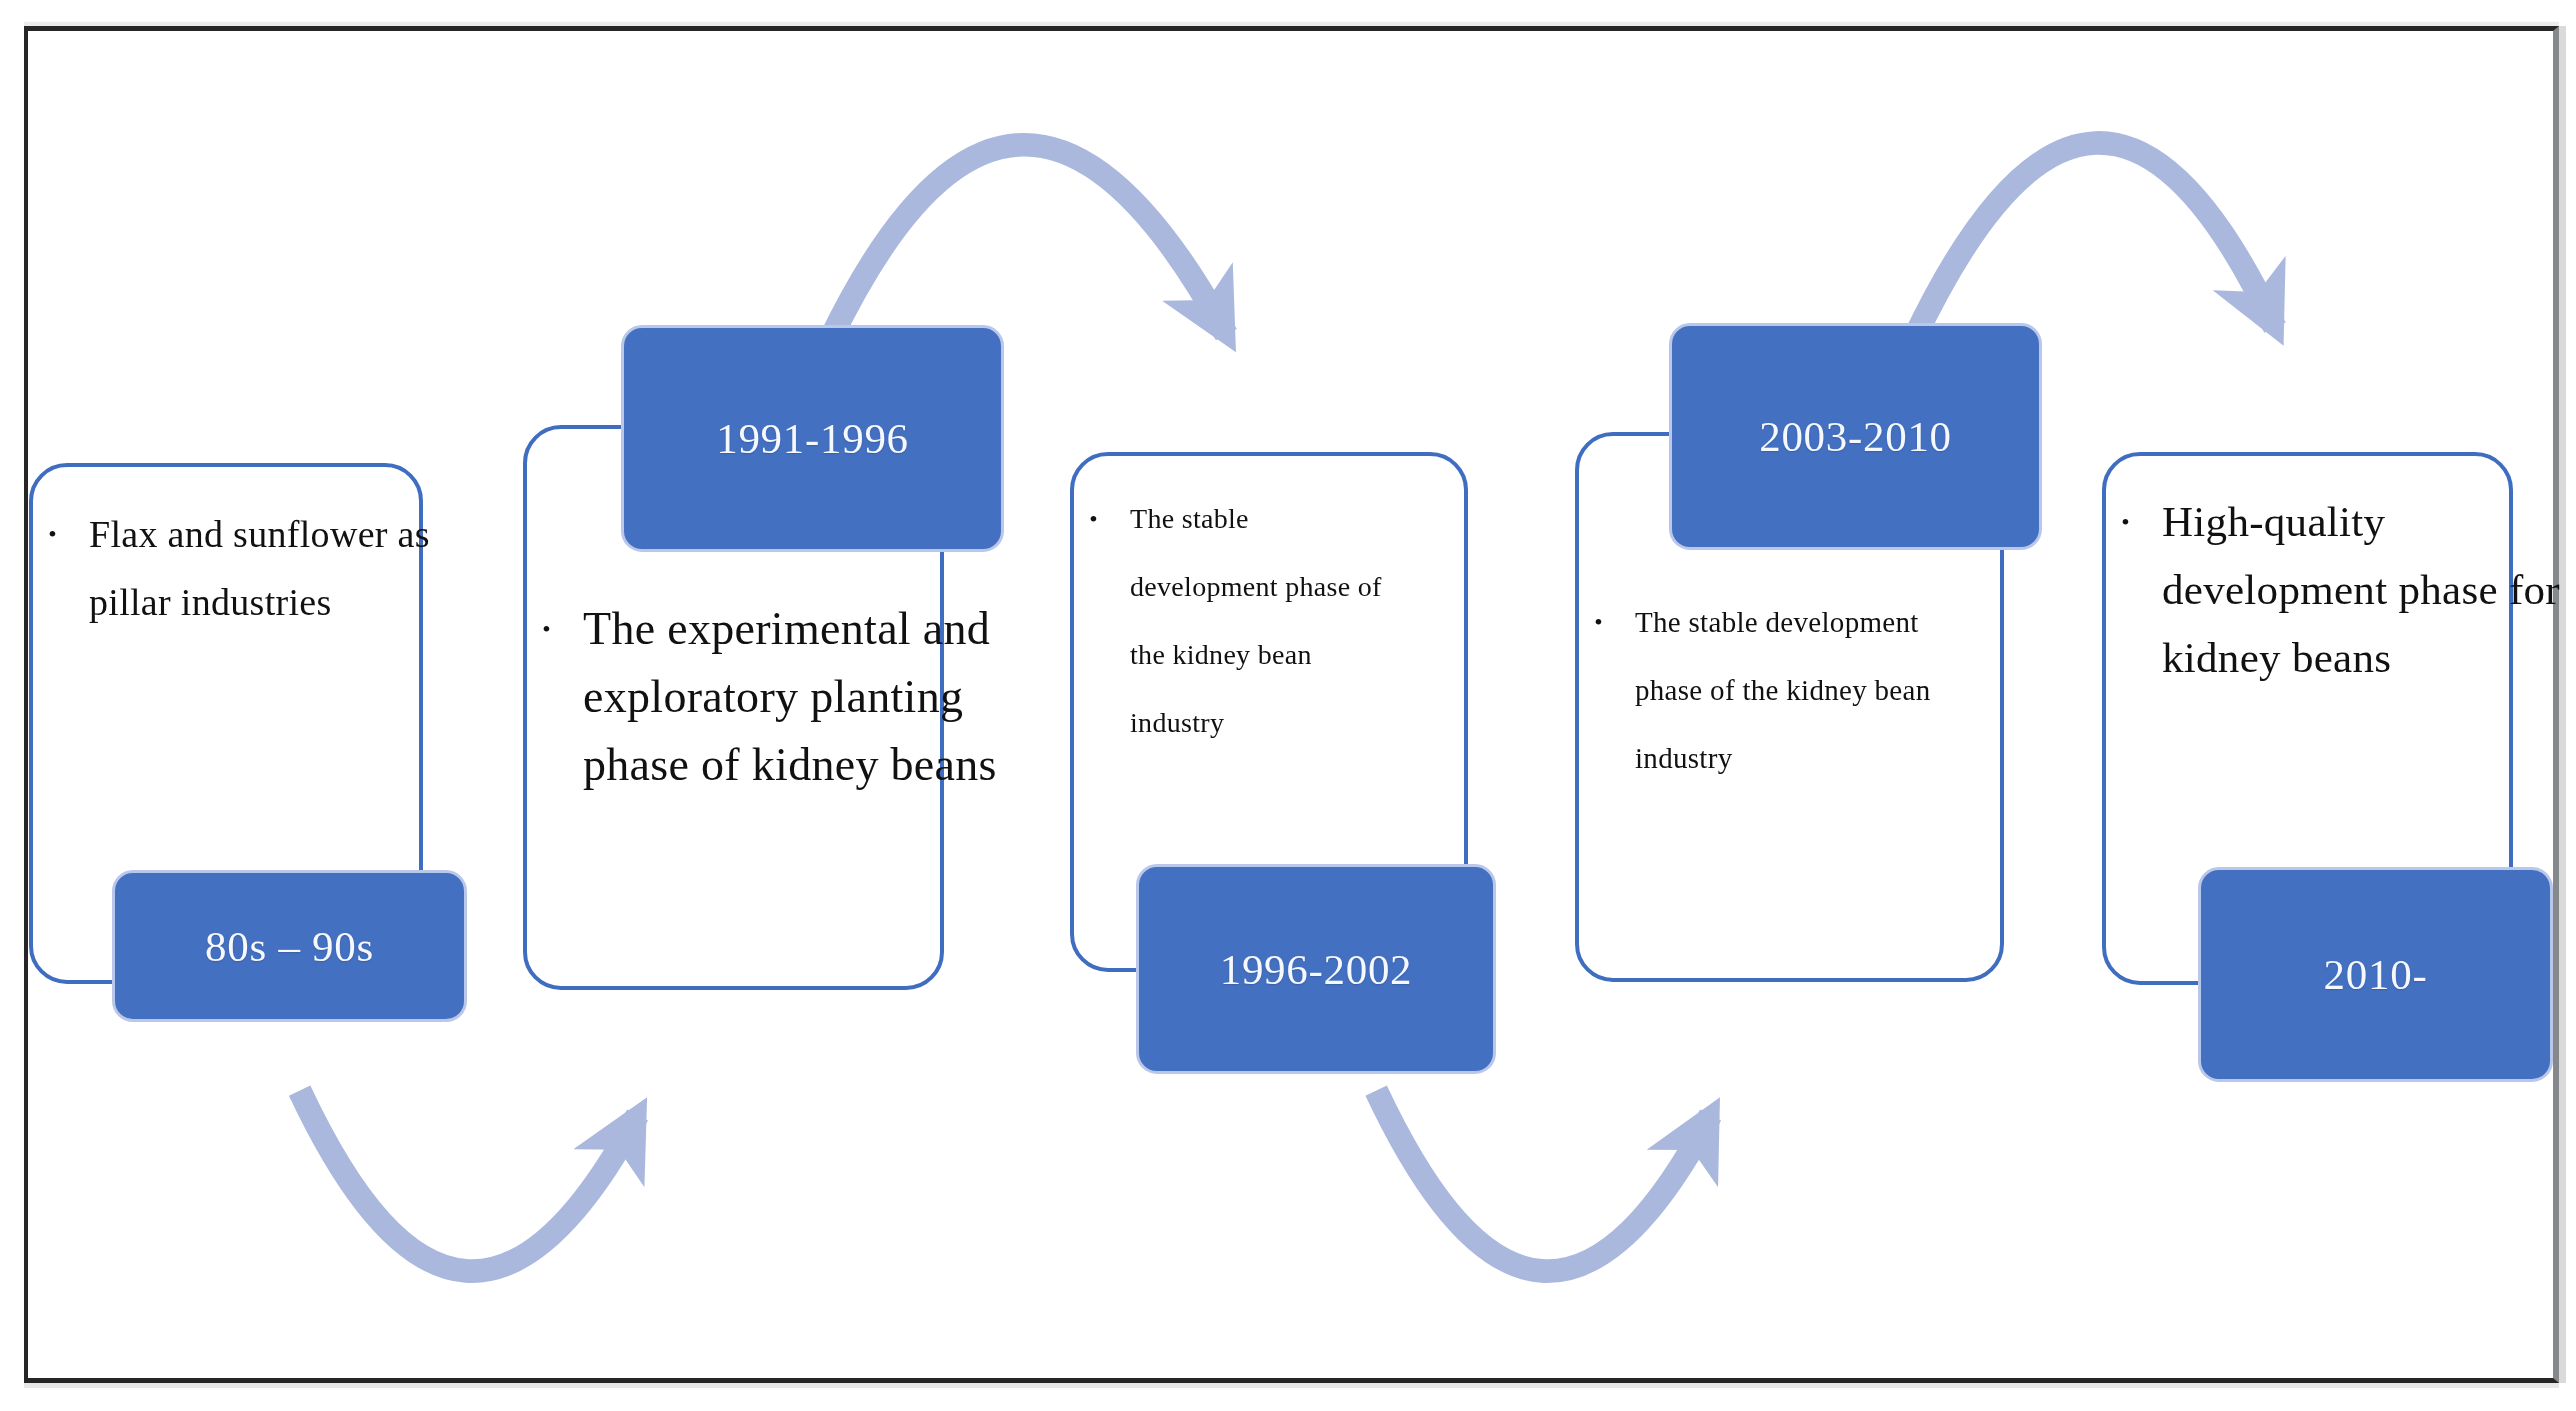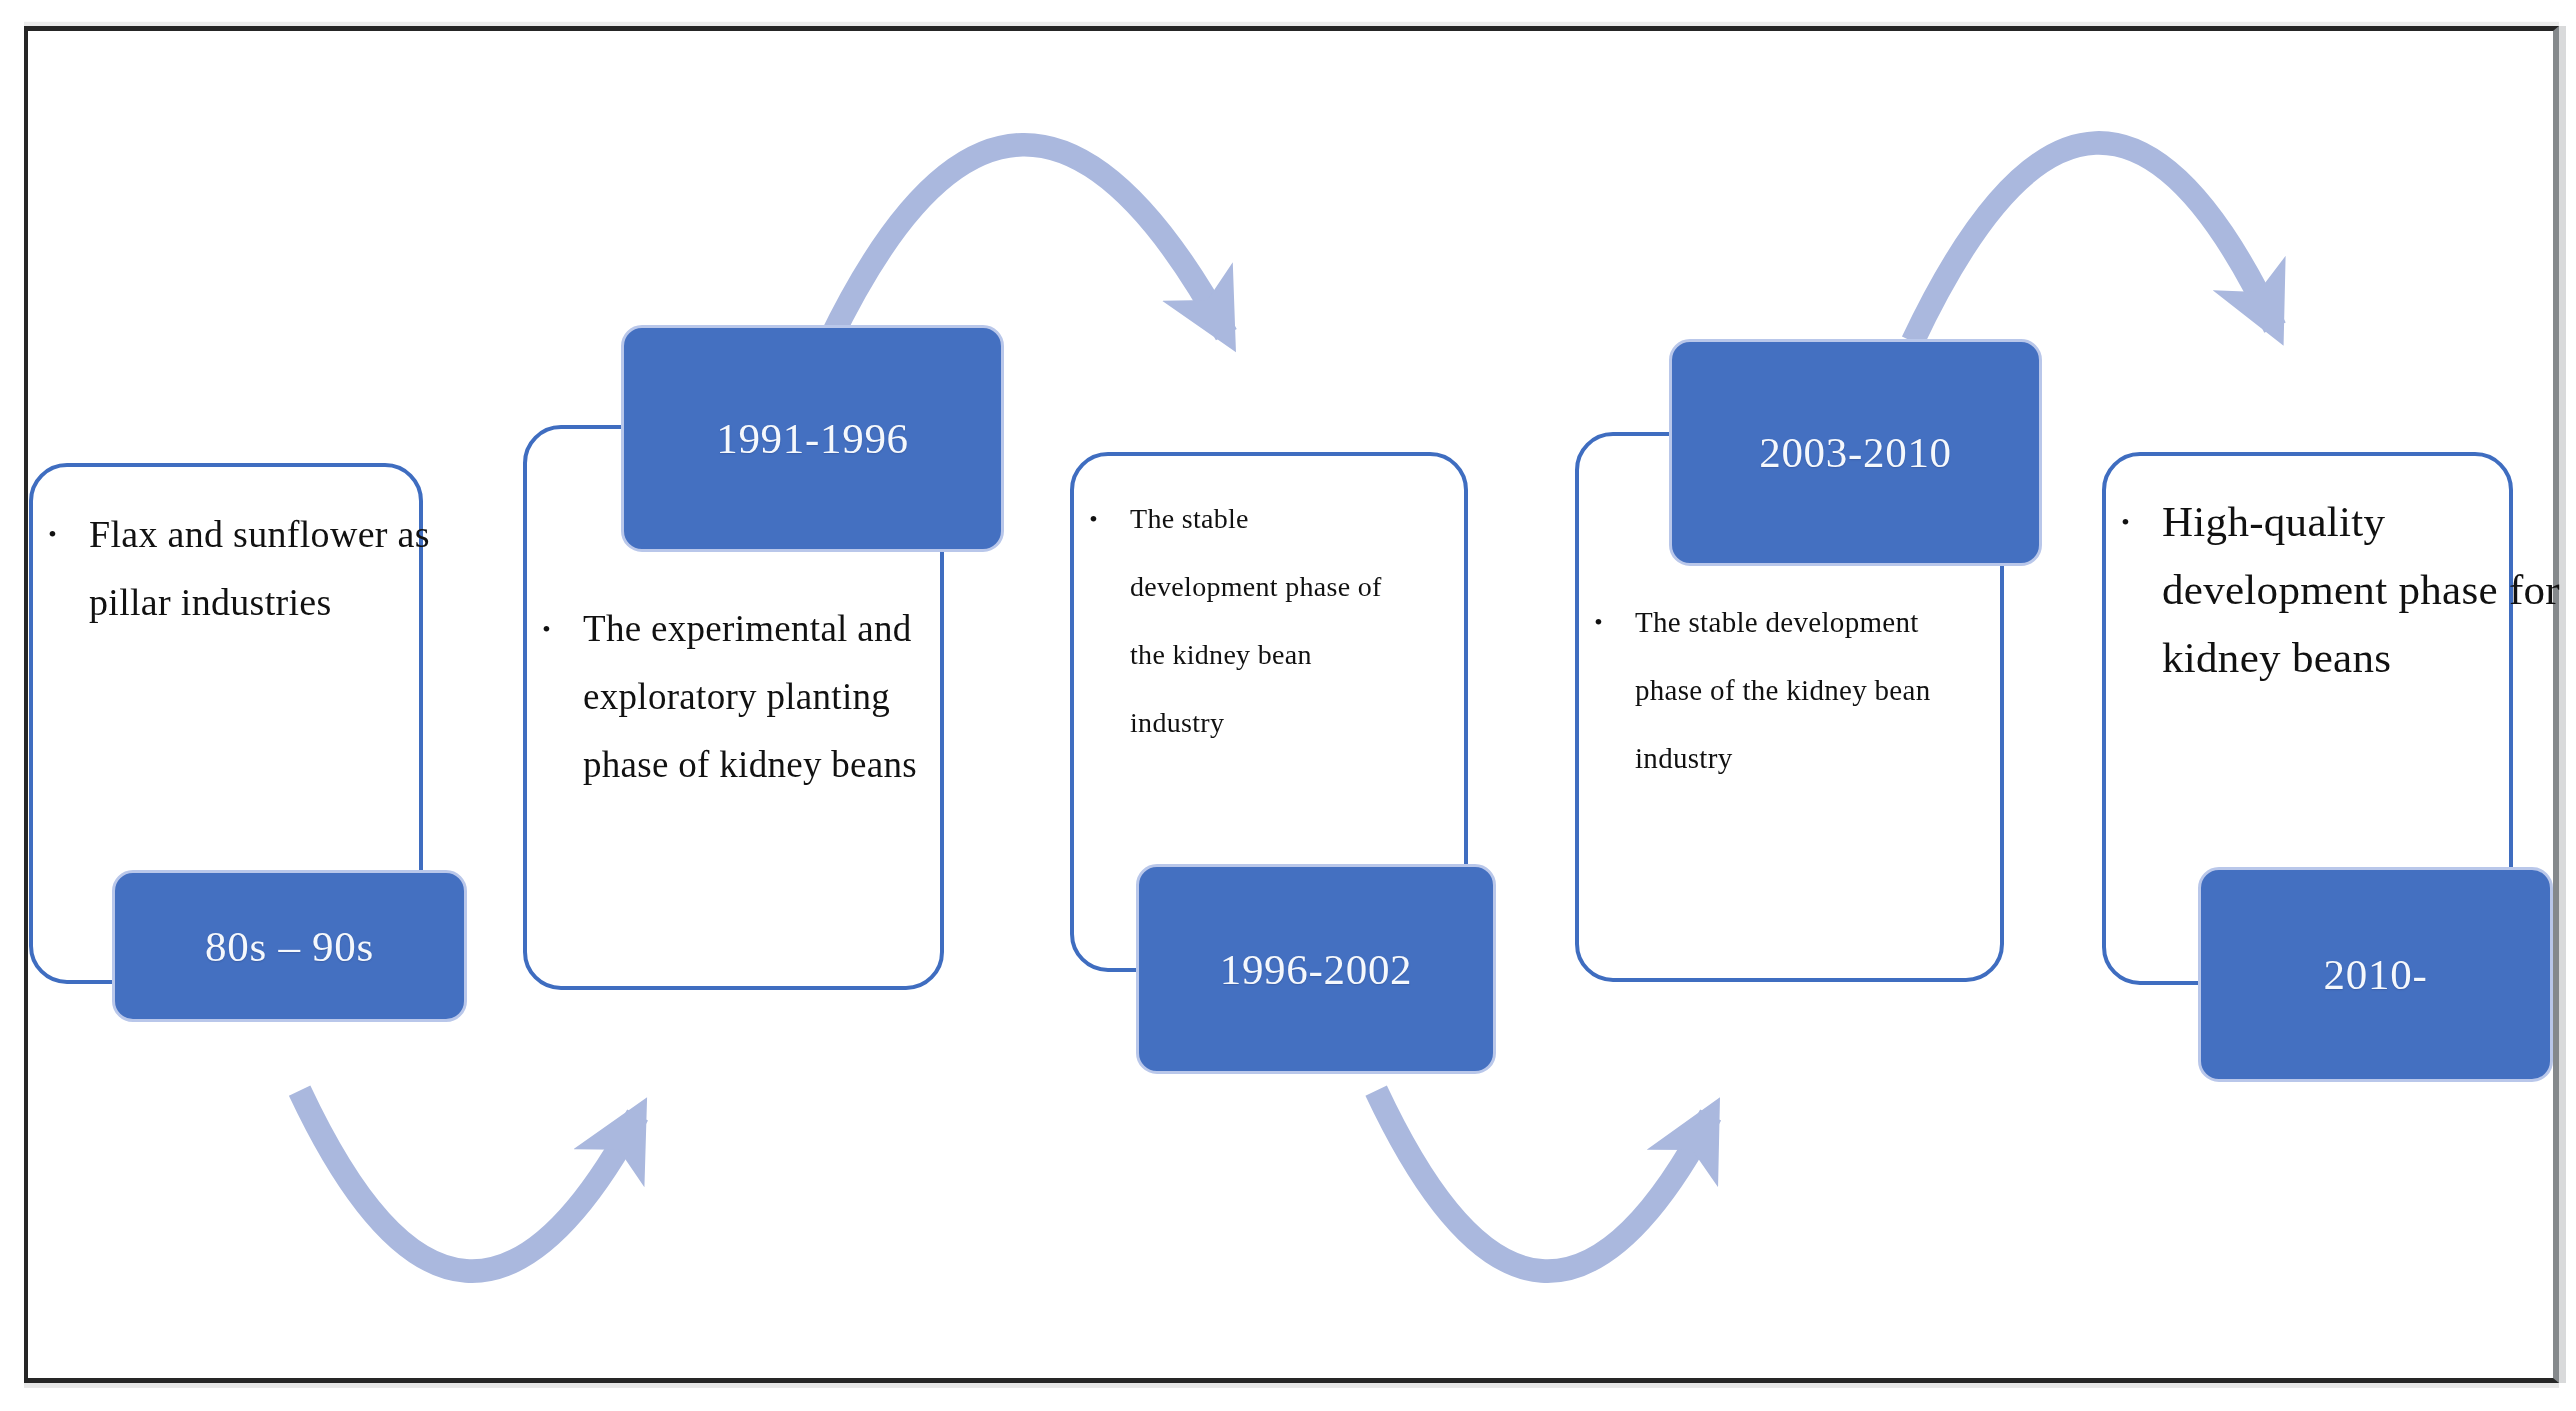--- a/index.html
+++ b/index.html
@@ -53,29 +53,29 @@
     color:var(--label-text);font-size:43px;letter-spacing:0.7px;
     text-shadow:0 1.4px 1.4px rgba(40,60,120,0.35);
   }
   
   .w1{left:29px;top:463px;width:394px;height:521px;}
   .w2{left:523px;top:425px;width:421px;height:565px;}
   .w3{left:1070px;top:452px;width:398px;height:520px;}
   .w4{left:1575px;top:432px;width:429px;height:550px;}
   .w5{left:2102px;top:452px;width:411px;height:533px;}
   .w1 .wrow{padding-top:33px;} .w1 .desc{font-size:38px;}
-  .w2 .wrow{padding-top:166px;} .w2 .desc{font-size:37px;}
+  .w2 .wrow{padding-top:166px;} .w2 .desc{font-size:46px;}
   .w3 .wrow{padding-top:29px;} .w3 .desc{font-size:28px;}
   .w4 .wrow{padding-top:152px;} .w4 .desc{font-size:29px;}
   .w5 .wrow{padding-top:32px;} .w5 .desc{font-size:43px;}
   
   .b1{left:112px;top:870px;width:355px;height:152px;}
   .b2{left:621px;top:325px;width:383px;height:227px;}
   .b3{left:1136px;top:864px;width:360px;height:210px;}
-  .b4{left:1669px;top:339px;width:373px;height:227px;}
+  .b4{left:1669px;top:323px;width:373px;height:227px;}
   .b5{left:2198px;top:867px;width:355px;height:215px;}
 </style>
 </head>
 <body>
 
 <div class="canvas">
 
   <div class="frame"></div>
 
   <svg class="arrows" width="2576" height="1412" viewBox="0 0 3697 2026">

